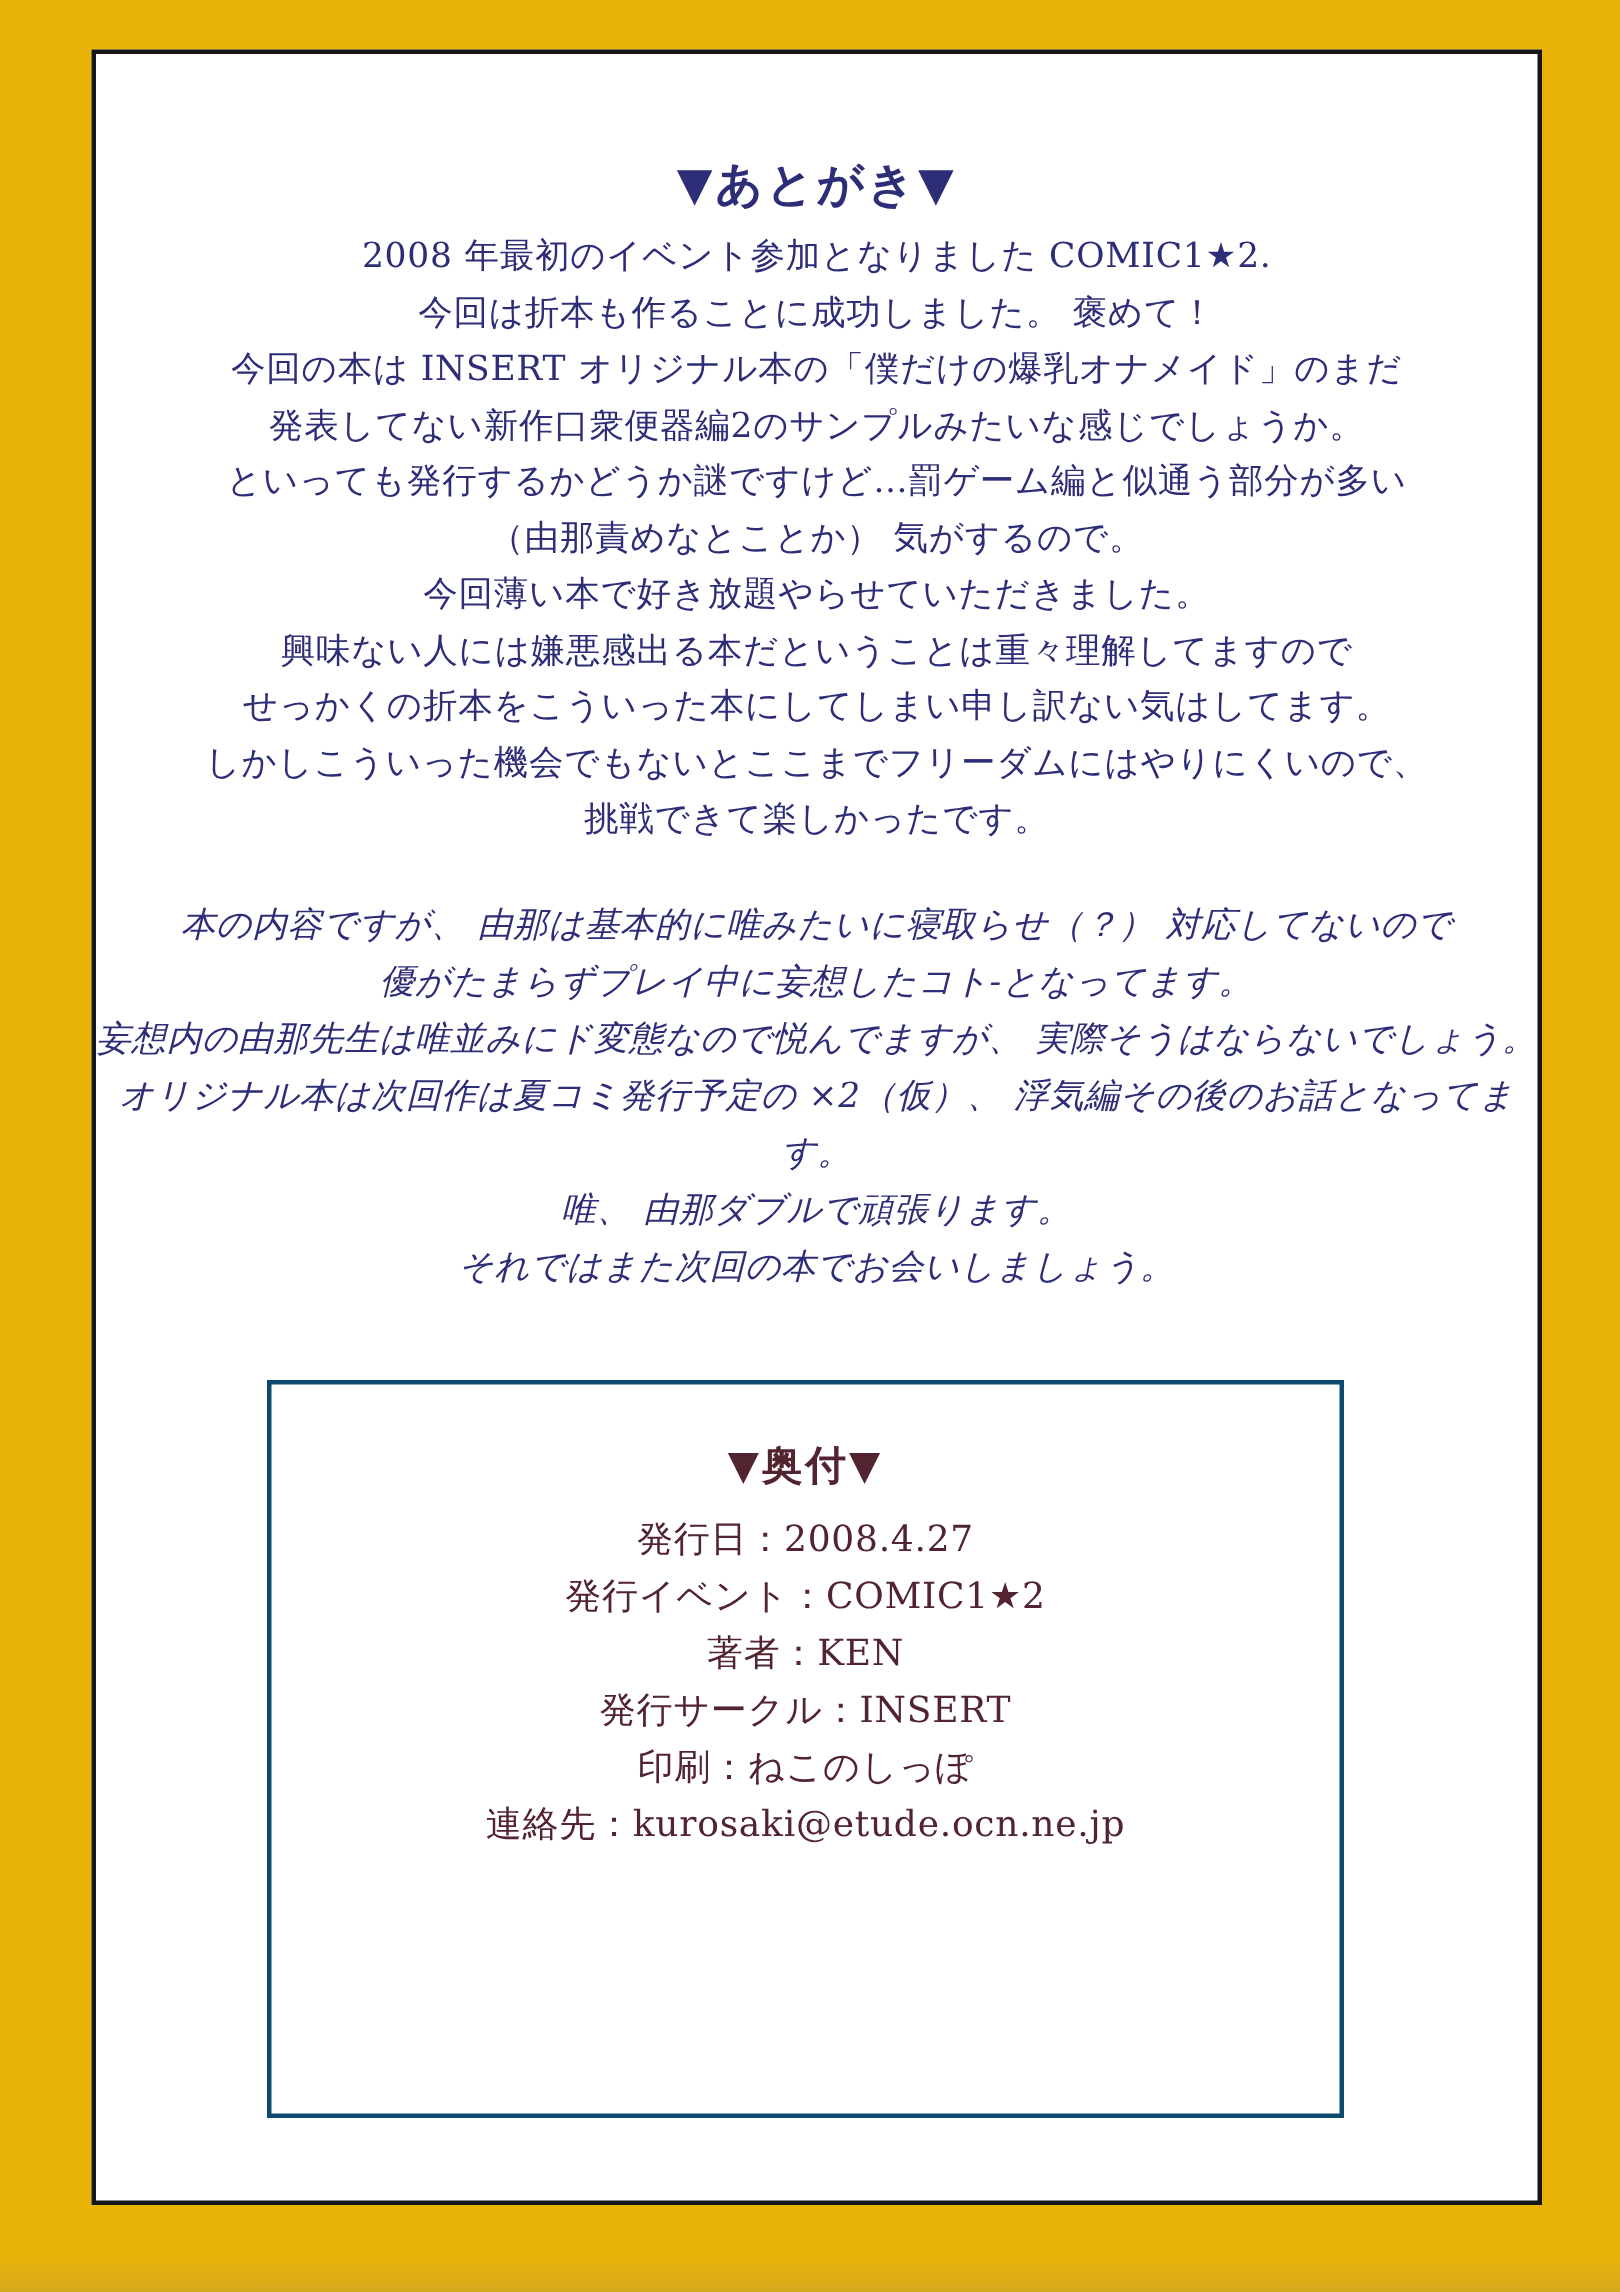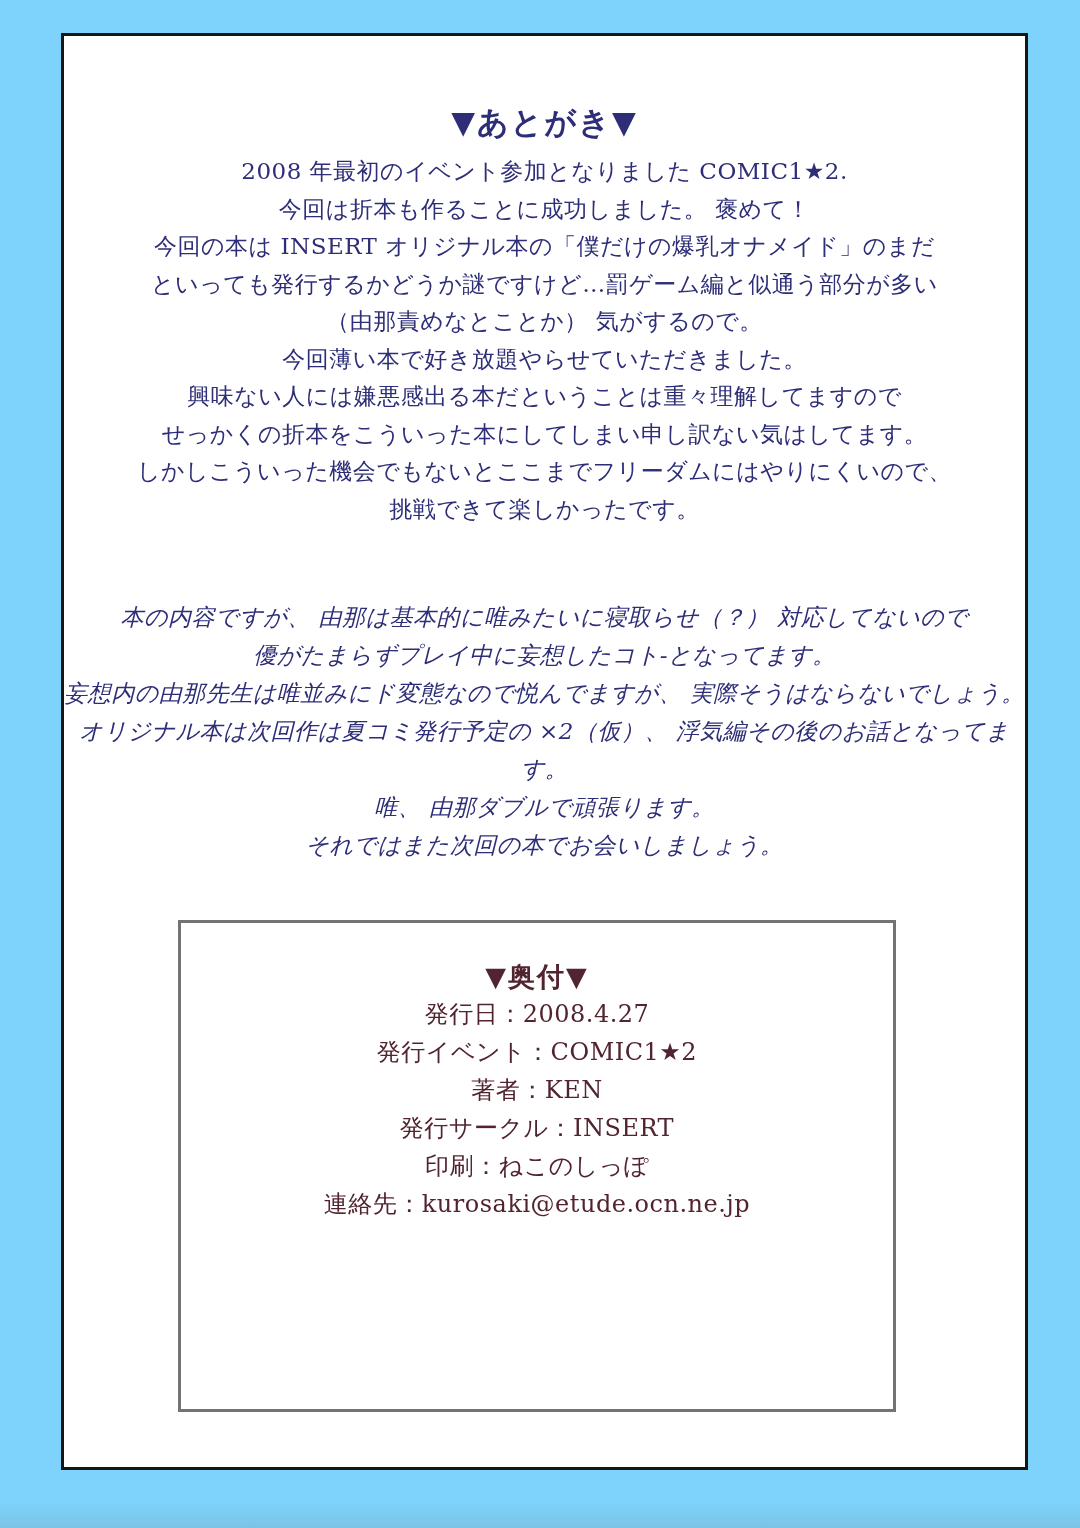--- a/index.html
+++ b/index.html
@@ -12,21 +12,21 @@
     height: 1528px;
     position: relative;
     overflow: hidden;
     font-family: "DejaVu Serif", "Liberation Serif", serif;
   }
   .scan {
     position: absolute;
     left: 0; top: 0;
     width: 1080px;
     height: 1528px;
-    background: #7dd3fc;
+    background: #eab308;
   }
   
   .scan::after {
     content: "";
     position: absolute;
     left: 0; bottom: 0;
     width: 100%;
     height: 26px;
     background: linear-gradient(to bottom, rgba(0,0,0,0) 0%, rgba(120,120,125,0.18) 100%);
     pointer-events: none;
@@ -70,33 +70,34 @@
     top: 598px;
     line-height: 38px;
     font-style: italic;
   }
   .colophon-box {
     position: absolute;
     left: 178px;
     top: 920px;
     width: 718px;
     height: 492px;
-    border: 3px solid #737373;
+    border: 3px solid #0c4a6e;
     box-sizing: border-box;
     background: #ffffff;
     text-align: center;
   }
   .colophon-title {
     margin: 36px 0 0 0;
     font-size: 27px;
     font-weight: bold;
     letter-spacing: 2px;
     color: #52242f;
   }
   .colophon-lines {
+    margin-top: 12px;
     line-height: 38px;
     font-size: 24px;
     color: #52242f;
     letter-spacing: 0.5px;
   }
   .warnings {
     margin-top: 22px;
     line-height: 41px;
     font-size: 27px;
     font-weight: bold;
@@ -111,20 +112,21 @@
 <div class="scan">
 
   <div class="page-frame"></div>
 
   <h1 class="aw-title">▼あとがき▼</h1>
 
   <div class="para para-1">
     <div class="line">2008 年最初のイベント参加となりました COMIC1★2.</div>
     <div class="line">今回は折本も作ることに成功しました。 褒めて！</div>
     <div class="line">今回の本は INSERT オリジナル本の「僕だけの爆乳オナメイド」のまだ</div>
+    <div class="line">発表してない新作口衆便器編2のサンプルみたいな感じでしょうか。</div>
     <div class="line">といっても発行するかどうか謎ですけど…罰ゲーム編と似通う部分が多い</div>
     <div class="line">（由那責めなとことか） 気がするので。</div>
     <div class="line">今回薄い本で好き放題やらせていただきました。</div>
     <div class="line">興味ない人には嫌悪感出る本だということは重々理解してますので</div>
     <div class="line">せっかくの折本をこういった本にしてしまい申し訳ない気はしてます。</div>
     <div class="line">しかしこういった機会でもないとここまでフリーダムにはやりにくいので、</div>
     <div class="line">挑戦できて楽しかったです。</div>
   </div>
 
   <div class="para para-2">

